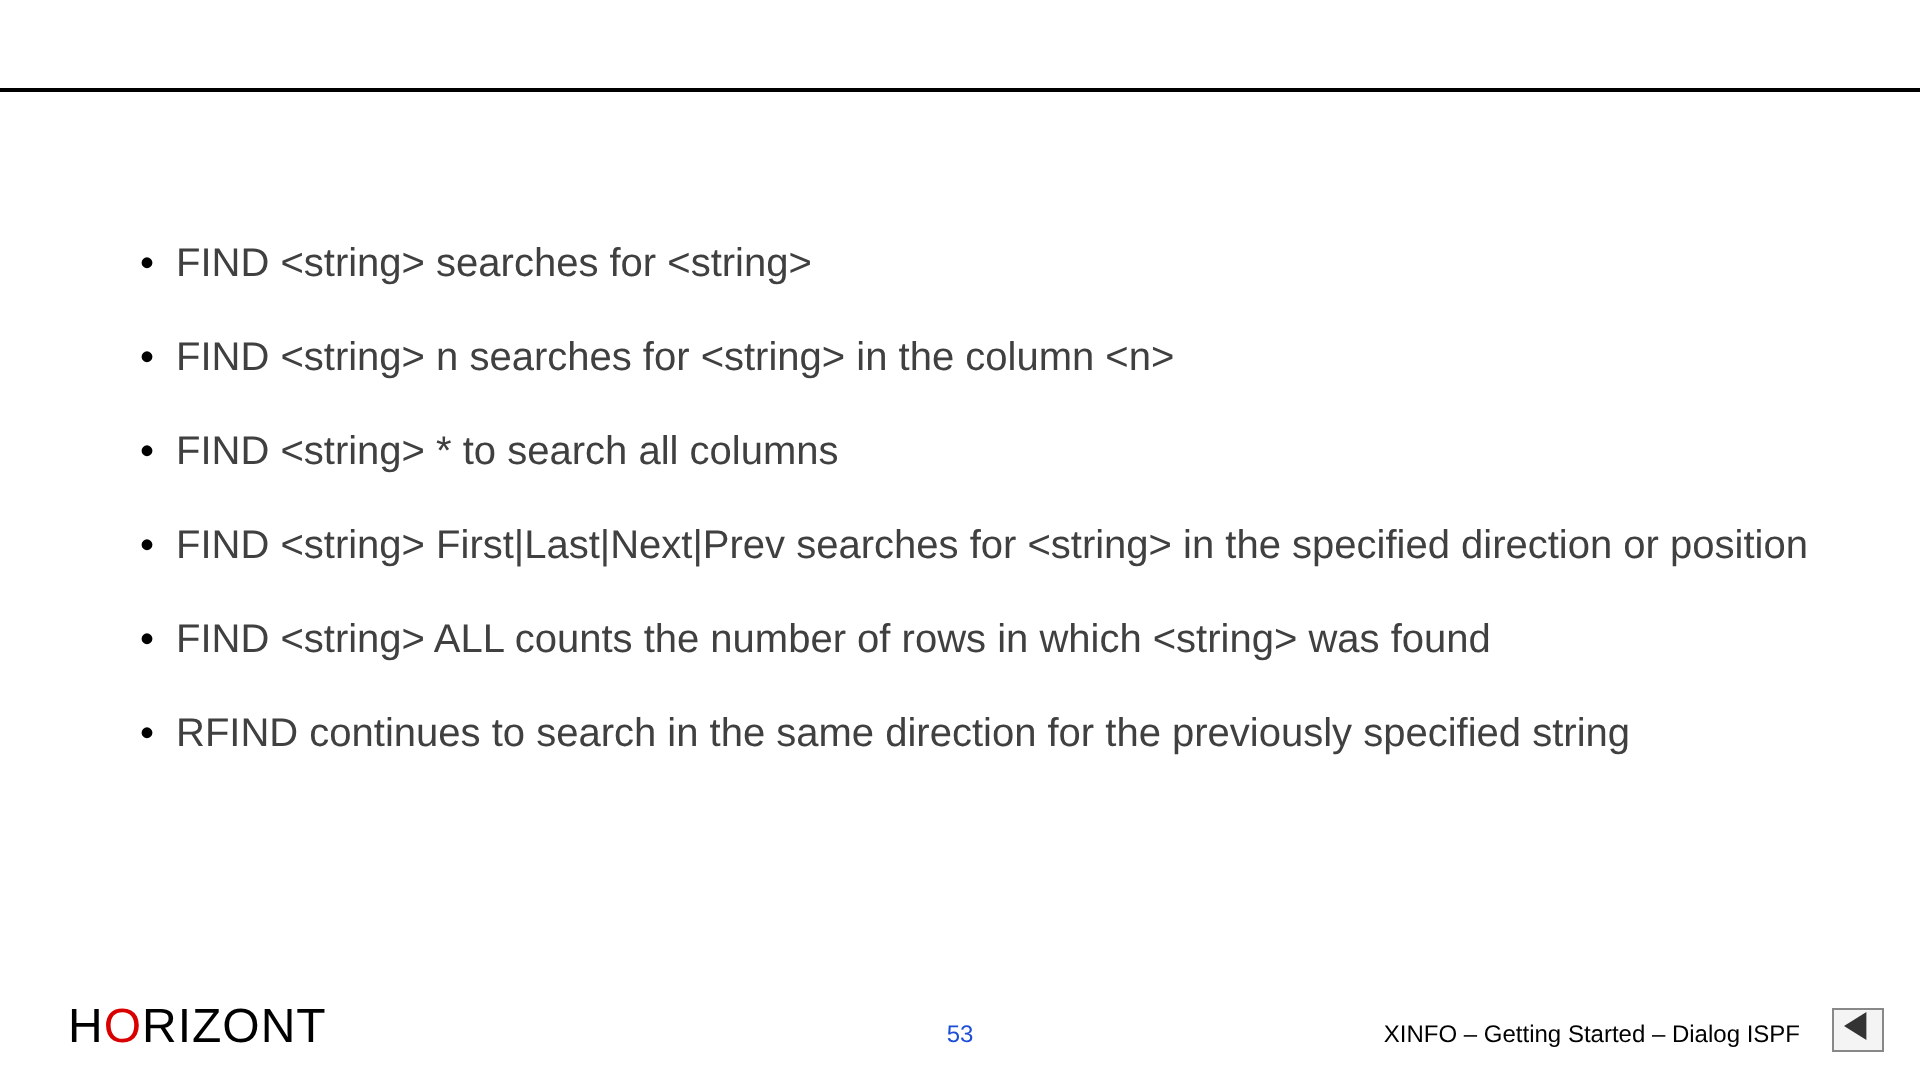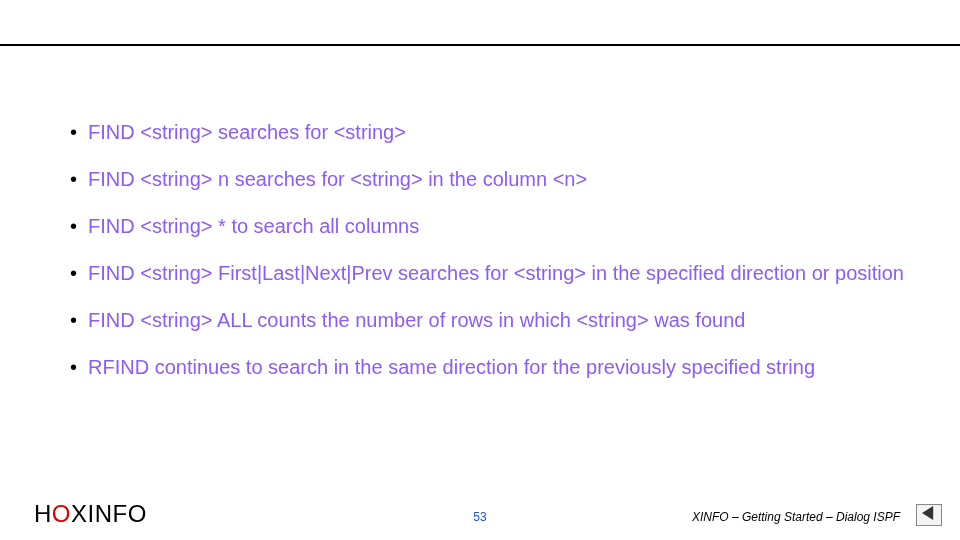--- a/index.html
+++ b/index.html
@@ -2,29 +2,29 @@
 <html><head>
 <meta charset="utf-8">
 <style>
   * { margin: 0; padding: 0; box-sizing: border-box; }
   html, body { width: 960px; height: 540px; font-family: Arial, Helvetica, sans-serif; background: #fff; overflow: hidden; }
   .slide { position: relative; width: 960px; height: 540px; }
   .title { position: absolute; top: 6px; left: 0; right: 0; text-align: center; font-size: 30px; color: #d90000; font-weight: 400; }
   .title-rule { position: absolute; top: 44px; left: 0; width: 100%; height: 2px; background: #000; }
   .body { position: absolute; top: 120px; left: 70px; right: 40px; }
   .bullets { list-style: none; }
-  .bullets li { position: relative; padding-left: 18px; font-size: 20px; color: #8b5cf6; line-height: 1.25; margin-bottom: 22px; }
+  .bullets li { position: relative; padding-left: 18px; font-size: 20px; color: #404040; line-height: 1.25; margin-bottom: 22px; }
   .bullets li::before { content: "•"; position: absolute; left: 0; top: 0; font-size: 20px; color: #000; }
   .footer { position: absolute; left: 0; right: 0; bottom: 12px; height: 30px; }
   .logo { position: absolute; left: 34px; bottom: 0; font-size: 24px; letter-spacing: 0.5px; }
   .logo .h { color: #000; }
   .logo .o { color: #d90000; }
   .logo .rizont { color: #000; }
   .pagenum { position: absolute; left: 50%; transform: translateX(-50%); bottom: 4px; font-size: 12px; color: #1d4ed8; }
-  .doc-title { position: absolute; right: 60px; bottom: 4px; font-size: 12px; color: #000; font-style: italic; }
+  .doc-title { position: absolute; right: 60px; bottom: 4px; font-size: 12px; color: #000; }
   .nav-icon { position: absolute; right: 18px; bottom: 2px; width: 26px; height: 22px; border: 1px solid #888; display: flex; align-items: center; justify-content: center; background: #f4f4f4; }
   .nav-icon svg { width: 14px; height: 14px; }
 </style>
 </head>
 <body>
 
 <div class="slide">
 
   <div class="title-rule"></div>
 
@@ -34,21 +34,21 @@
       <li>FIND &lt;string&gt; n searches for &lt;string&gt; in the column &lt;n&gt;</li>
       <li>FIND &lt;string&gt; * to search all columns</li>
       <li>FIND &lt;string&gt; First|Last|Next|Prev searches for &lt;string&gt; in the specified direction or position</li>
       <li>FIND &lt;string&gt; ALL counts the number of rows in which &lt;string&gt; was found</li>
       <li>RFIND continues to search in the same direction for the previously specified string</li>
     </ul>
   </div>
 
   <div class="footer">
     <div class="logo">
-      <span class="h">H</span><span class="o">O</span><span class="rizont">XINFO</span>
+      <span class="h">H</span><span class="o">O</span><span class="rizont">RIZONT</span>
     </div>
     <div class="pagenum">53</div>
     <div class="doc-title">XINFO – Getting Started – Dialog ISPF</div>
     <div class="nav-icon">
       <span>
         <svg viewBox="0 0 10 10">
             <polygon points="8,0 8,10 0,5" fill="#333"></polygon>
           </svg>
       </span>
     </div>

